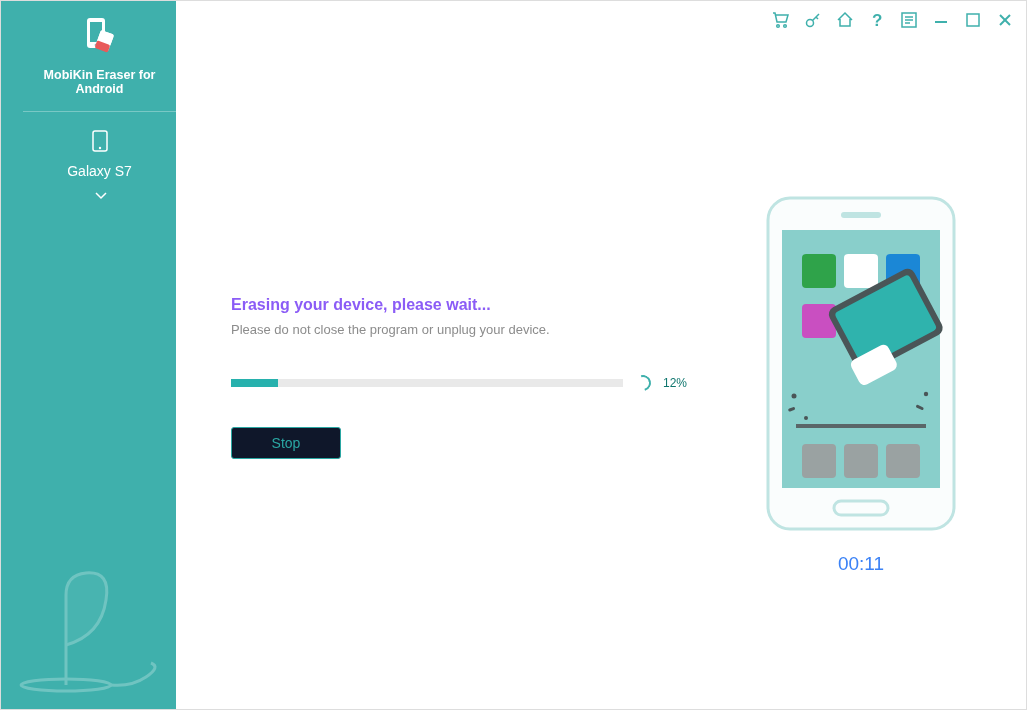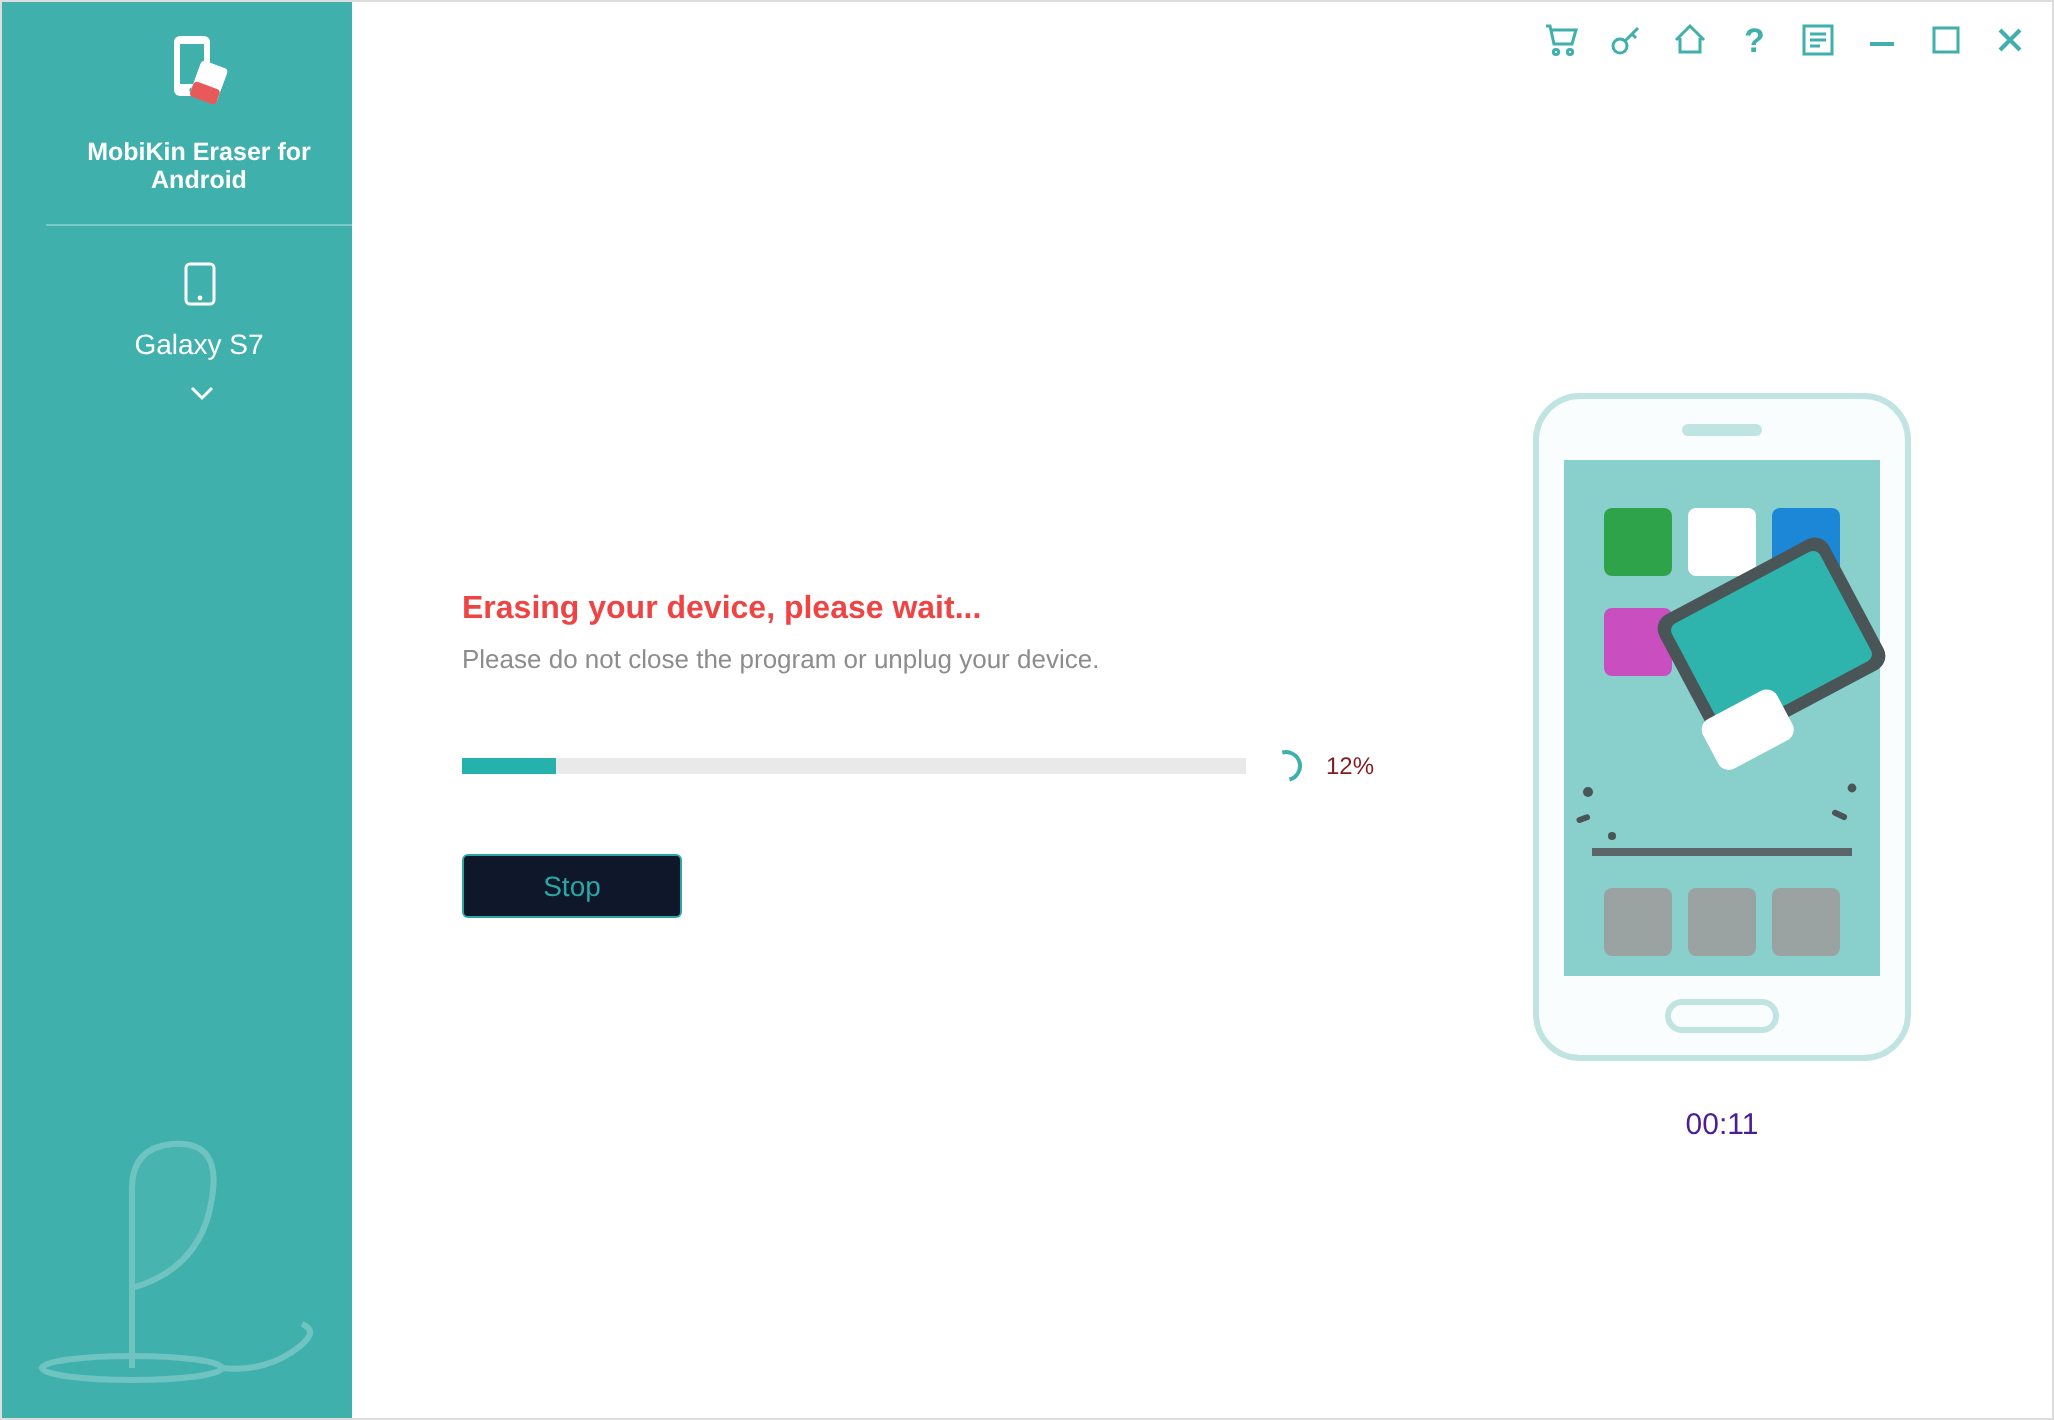--- a/index.html
+++ b/index.html
@@ -74,21 +74,21 @@
     cursor: pointer;
   }
   
   .progress-panel {
     position: absolute;
     left: 55px;
     top: 295px;
     width: 460px;
   }
   .prog-title {
-    color: #ef4444;
+    color: #8b5cf6;
     font-size: 16px;
     font-weight: bold;
     margin-bottom: 8px;
   }
   .prog-sub {
     color: #8c8c8c;
     font-size: 13px;
     margin-bottom: 38px;
   }
   .prog-row {
@@ -110,21 +110,21 @@
   }
   .spinner {
     width: 16px; height: 16px;
     border: 2px solid transparent;
     border-top-color: #3fb0ac;
     border-right-color: #3fb0ac;
     border-radius: 50%;
     transform: rotate(30deg);
   }
   .pct {
-    color: #7f1d1d;
+    color: #0f766e;
     font-size: 12px;
     min-width: 28px;
   }
   .stop-btn {
     margin-top: 36px;
     width: 110px;
     height: 32px;
     border: 1px solid #2aa7a3;
     background: #0f172a;
     color: #2aa7a3;
@@ -134,22 +134,22 @@
   }
   
   .phone-wrap {
     position: absolute;
     right: 70px;
     top: 195px;
     text-align: center;
   }
   .elapsed {
     margin-top: 18px;
-    color: #4c1d95;
-    font-size: 15px;
+    color: #3b82f6;
+    font-size: 19px;
   }
 </style>
 </head>
 <body>
 
 <div class="app">
 
   <div class="sidebar">
     <div class="logo-block">
       <span class="logo-icon">

